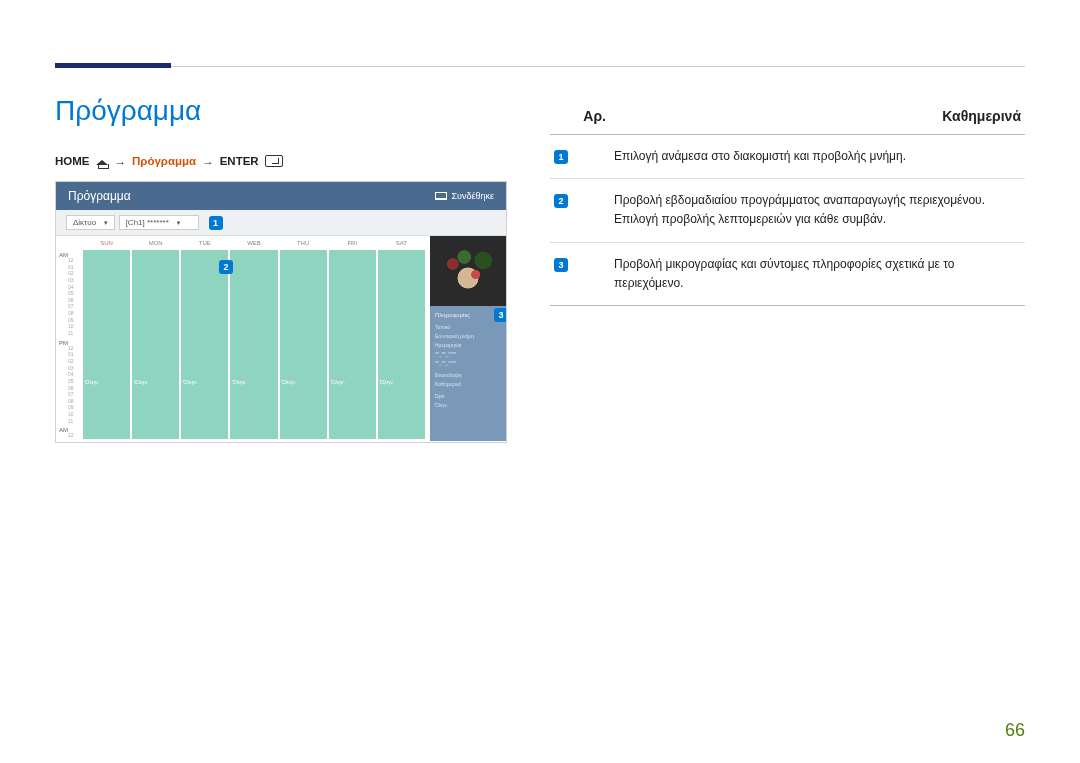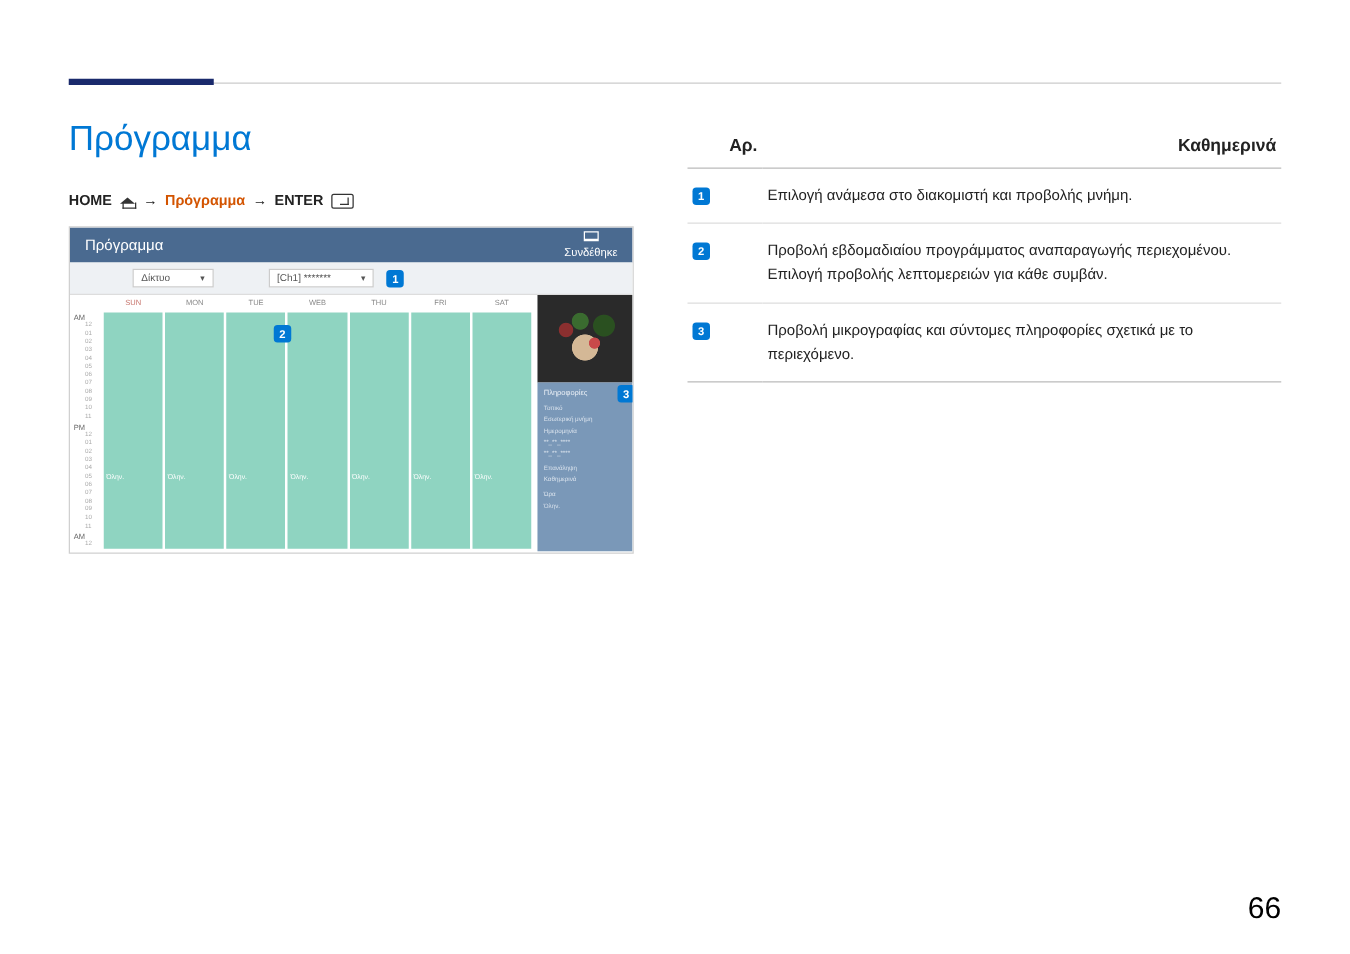--- a/index.html
+++ b/index.html
@@ -45,21 +45,21 @@
     color: #0078d4;
     font-weight: 300;
     font-size: 28px;
     margin-bottom: 28px;
   }
   .breadcrumb {
     font-size: 11.5px;
     color: #222;
     margin-bottom: 14px;
     display: flex;
-    align-items: flex-start;
+    align-items: flex-end;
     gap: 6px;
   }
   .breadcrumb .highlight { color: #d35400; font-weight: 600; }
   .breadcrumb .bold { font-weight: 700; }
   .home-icon {
     display: inline-block;
     width: 13px; height: 10px;
     position: relative;
   }
   .home-icon::before {
@@ -107,21 +107,21 @@
   .mock-header {
     background: #4a6a90;
     color: #fff;
     height: 28px;
     display: flex;
     align-items: center;
     justify-content: space-between;
     padding: 0 12px;
     font-size: 12px;
   }
-  .mock-header .right { font-size: 9px; display: flex; align-items: center; gap: 4px; flex-direction: column; }
+  .mock-header .right { font-size: 9px; display: flex; align-items: center; gap: 4px; }
   .monitor-icon {
     display: inline-block; width: 12px; height: 8px;
     border: 1px solid #fff; border-bottom: 2px solid #fff;
   }
   .toolbar {
     height: 26px;
     background: #eef1f4;
     display: flex;
     align-items: center;
     padding: 0 10px;
@@ -129,22 +129,21 @@
     border-bottom: 1px solid #ddd;
     font-size: 8px;
     color: #555;
   }
   .toolbar .sel {
     background: #fff;
     border: 1px solid #ccc;
     padding: 2px 6px;
     display: flex;
     align-items: center;
-    gap: 24px;
-    margin-left: 40px;
+    gap: 8px;
   }
   .toolbar .chev { font-size: 7px; }
   .badge {
     width: 14px; height: 14px;
     border-radius: 3px;
     background: #0078d4;
     color: #fff;
     font-size: 9px;
     display: inline-flex;
     align-items: center;
@@ -264,22 +263,22 @@
     line-height: 1.6;
     color: #222;
   }
   table.desc td:first-child { width: 60px; }
   table.desc tr.last td { border-bottom: 1px solid #bbb; }
 
   .page-num {
     position: absolute;
     bottom: 22px;
     right: 55px;
-    font-size: 24px;
-    color: #000000;
+    font-size: 18px;
+    color: #4d7c0f;
   }
 </style>
 </head>
 <body>
 
 <div class="top-rule"></div>
 
 <div class="left-col">
   <h1 class="page-title">Πρόγραμμα</h1>
 

